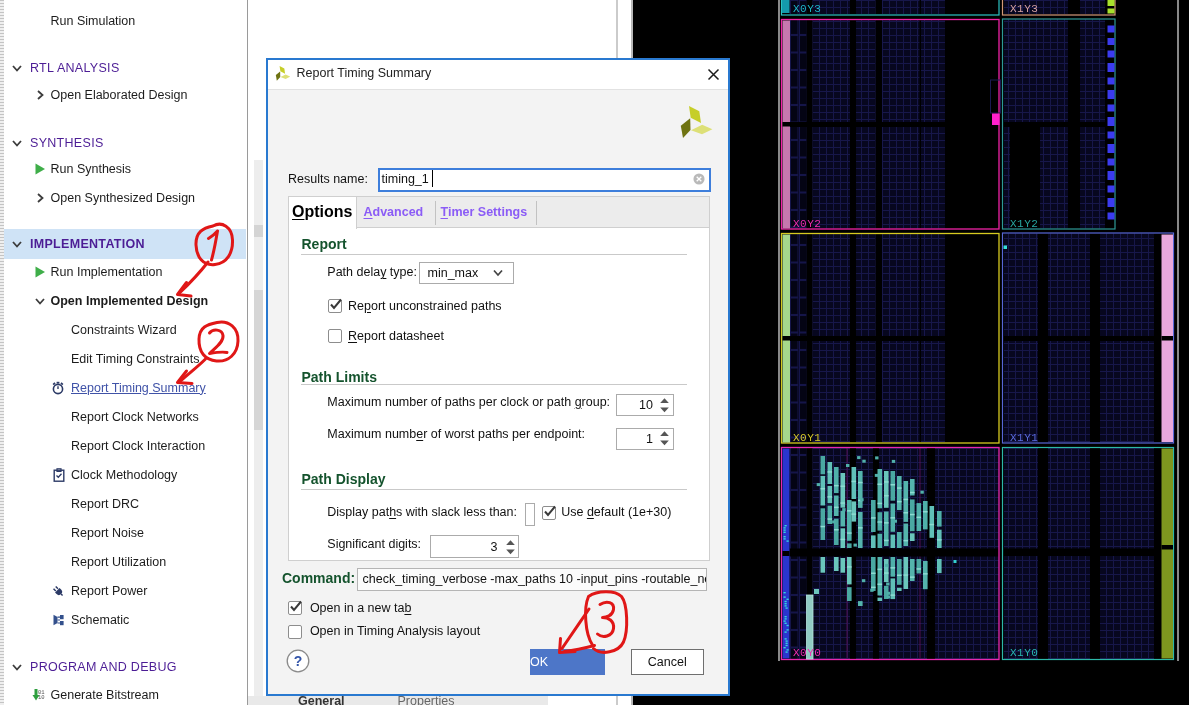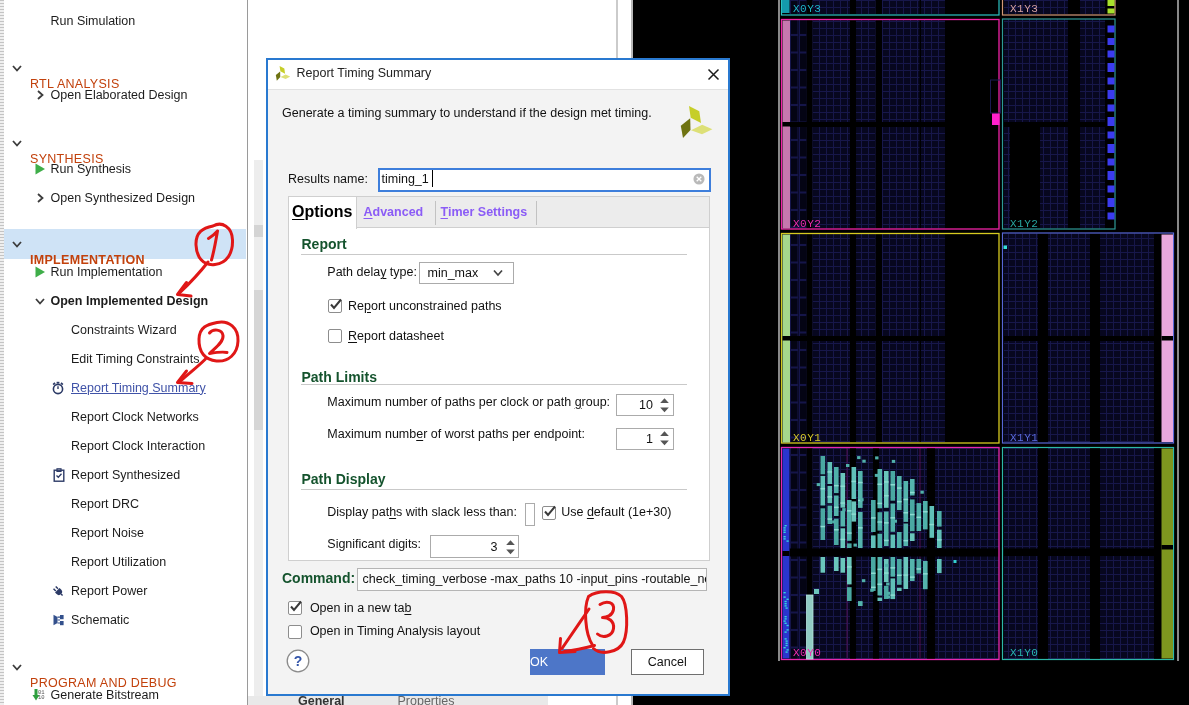--- a/index.html
+++ b/index.html
@@ -3,21 +3,21 @@
 <style>
 *{margin:0;padding:0;box-sizing:border-box;}
 html,body{width:1189px;height:705px;overflow:hidden;background:#fff;
  font-family:"Liberation Sans",sans-serif;-webkit-font-smoothing:antialiased;}
 .abs{position:absolute;}
 #side{position:absolute;left:0;top:0;width:247.5px;height:705px;background:#fff;
  border-right:1.5px solid #9a9a9a;}
 #grip{position:absolute;left:0;top:0;width:4px;height:705px;
  background:repeating-linear-gradient(180deg,#c4c4c4 0 1px,#efefef 1px 3px);}
 .row{position:absolute;white-space:nowrap;font-size:12.5px;color:#1c1c1c;height:18px;line-height:18px;}
-.sec{color:#c2410c;letter-spacing:0.3px;margin-top:16px;}
+.sec{color:#4c1d95;letter-spacing:0.3px;}
 .bold{font-weight:bold;}
 .link{color:#4053a8;text-decoration:underline;}
 #band{position:absolute;left:0;top:229px;width:246px;height:29.5px;background:#cfe3f6;}
 .chev{position:absolute;width:14px;height:14px;}
 #mid{position:absolute;left:247.5px;top:0;width:385.5px;height:705px;background:#fff;}
 #vline1{position:absolute;left:616px;top:0;width:1.5px;height:705px;background:#cbcbcb;}
 #vline2{position:absolute;left:630.5px;top:0;width:2.5px;height:705px;background:#b8b8b8;}
 #scrl{position:absolute;left:254px;top:160px;width:9px;height:545px;background:#ededed;}
 #dev{position:absolute;left:633px;top:0;width:556px;height:705px;background:#000;}
 #bstrip{position:absolute;left:247.5px;top:696px;width:300px;height:9px;background:#e9e9e9;overflow:hidden;}
@@ -90,21 +90,21 @@
       <path d="M7 8 L7 5.2" stroke="#2c3a66" stroke-width="1.4"></path>
     </svg>
 <div class="row link" style="left:71px;top:378.5px">Report Timing Summary</div>
 <div class="row" style="left:71px;top:407.5px">Report Clock Networks</div>
 <div class="row" style="left:71px;top:436.5px">Report Clock Interaction</div>
 <svg class="chev" style="left:52px;top:467.5px" viewBox="0 0 14 14">
       <rect x="2.2" y="2.2" width="9.6" height="11" fill="none" stroke="#2c3a66" stroke-width="1.4"></rect>
       <rect x="5" y="0.8" width="4" height="2.6" fill="none" stroke="#2c3a66" stroke-width="1.2"></rect>
       <path d="M4.5 7.5 L6.3 9.3 L9.5 5.8" fill="none" stroke="#2c3a66" stroke-width="1.3"></path>
     </svg>
-<div class="row" style="left:71px;top:465.5px">Report Synthesized</div>
+<div class="row" style="left:71px;top:465.5px">Clock Methodology</div>
 <div class="row" style="left:71px;top:494.5px">Report DRC</div>
 <div class="row" style="left:71px;top:523.5px">Report Noise</div>
 <div class="row" style="left:71px;top:552.5px">Report Utilization</div>
 <svg class="chev" style="left:51px;top:583.5px" viewBox="0 0 14 14">
       <g fill="#2c3a66" transform="rotate(-45 7 7)">
         <path d="M3.8 6 h6.4 v2.2 a3.2 3.2 0 0 1 -3.2 3.2 a3.2 3.2 0 0 1 -3.2 -3.2 z"></path>
         <rect x="4.7" y="2.2" width="1.5" height="3.2"></rect>
         <rect x="7.8" y="2.2" width="1.5" height="3.2"></rect>
         <path d="M6.3 11.3 h1.4 v2.2 h-1.4 z"></path>
       </g>
@@ -417,21 +417,20 @@
       <span>Report Timing Summary</span>
     </div>
 <svg class="abs" style="left:6.7px;top:4.6px" width="15.6" height="16.6" viewBox="0 0 34 36">
       <polygon points="10,2 20.3,7.3 22,19 11.7,13.7" fill="#c6ce29"></polygon>
       <polygon points="11.2,14.2 11.5,26 4,34 1.8,21.7" fill="#6f7312"></polygon>
       <polygon points="12,26.2 23.2,20.8 33.4,25.2 23,30.2" fill="#dde077"></polygon>
     </svg>
 <svg class="abs" style="left:439px;top:7.5px" width="13" height="13" viewBox="0 0 13 13">
       <path d="M1.5 1.5 L11.5 11.5 M11.5 1.5 L1.5 11.5" stroke="#1c1c1c" stroke-width="1.5"></path>
     </svg>
-<div class="lbl" style="left:14px;top:45.5px">Generate a timing summary to understand if the design met timing.</div>
 <svg class="abs" style="left:411px;top:44px" width="34.0" height="36.0" viewBox="0 0 34 36">
       <polygon points="10,2 20.3,7.3 22,19 11.7,13.7" fill="#c6ce29"></polygon>
       <polygon points="11.2,14.2 11.5,26 4,34 1.8,21.7" fill="#6f7312"></polygon>
       <polygon points="12,26.2 23.2,20.8 33.4,25.2 23,30.2" fill="#dde077"></polygon>
     </svg>
 <div class="lbl" style="left:20px;top:112px">Results name:</div>
 <div class="abs" style="left:110px;top:107.5px;width:333px;height:24px;background:#fff;border:2px solid #3d7edb"></div>
 <div class="lbl" style="left:113.5px;top:112px">timing_1</div>
 <div class="abs" style="left:163.8px;top:110px;width:1.4px;height:17px;background:#000"></div>
 <svg class="abs" style="left:425px;top:112.5px" width="12" height="12" viewBox="0 0 13 13">

